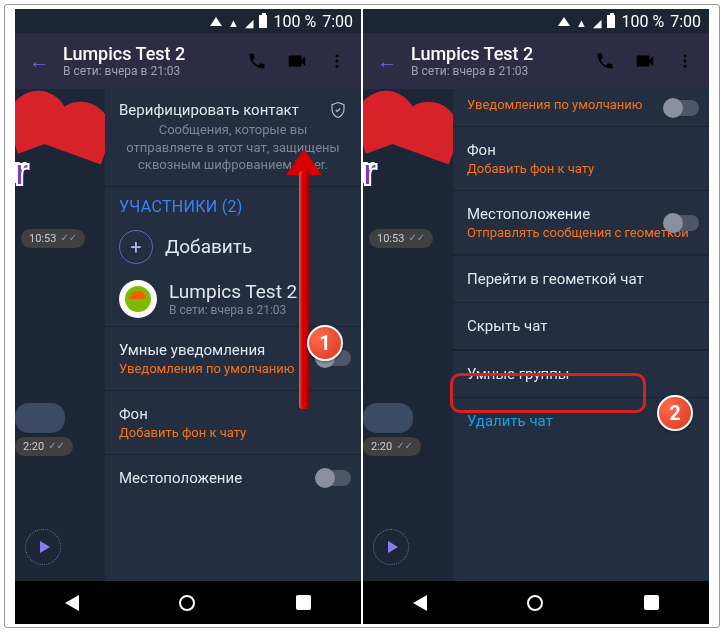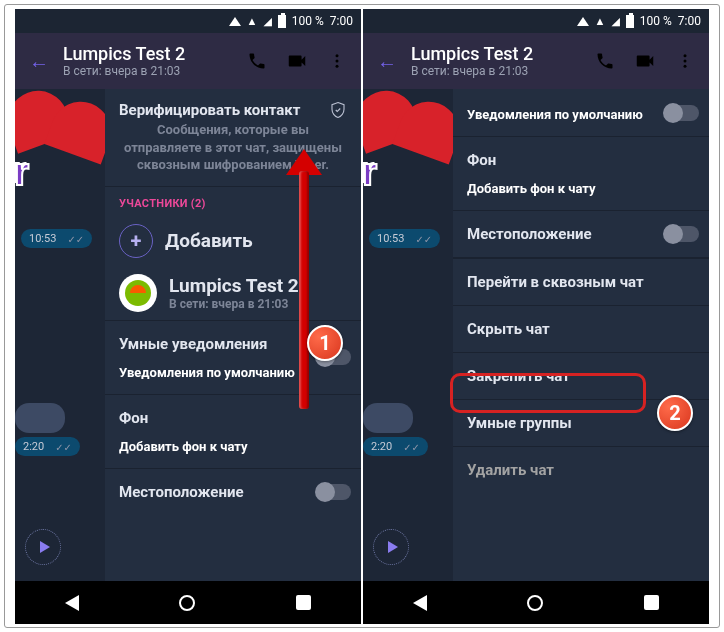--- a/index.html
+++ b/index.html
@@ -2,73 +2,73 @@
 <html><head>
 <meta charset="utf-8">
 <style>
   * { box-sizing: border-box; margin: 0; padding: 0; font-family: Roboto, Arial, sans-serif; }
   body { background: #fff; width: 724px; height: 632px; position: relative; overflow: hidden; }
   .frame { position: absolute; top: 4px; left: 4px; right: 4px; bottom: 4px; border: 1px solid #999; border-radius: 3px; overflow: hidden; }
   .phone { position: absolute; width: 346px; height: 615px; background: #232e40; overflow: hidden; top: 4px; }
   .phone.left { left: 10px; }
   .phone.right { right: 10px; }
 
-  .statusbar { height: 24px; background: #1c2533; color: #fff; font-size: 12px; display: flex; align-items: center; justify-content: flex-end; padding: 0 8px; gap: 6px; }
+  .statusbar { height: 24px; background: #1c2533; color: #fff; font-size: 16px; display: flex; align-items: center; justify-content: flex-end; padding: 0 8px; gap: 6px; }
   .statusbar .icn { display: inline-block; }
   .triangle { width: 0; height: 0; border-left: 6px solid transparent; border-right: 6px solid transparent; border-bottom: 9px solid #fff; }
   .wifi::before { content: "▲"; font-size: 11px; }
   .sig::before { content: "◢"; font-size: 11px; }
   .batt { width: 8px; height: 13px; border: 1px solid #fff; background: #fff; position: relative; }
   .batt::after { content: ""; position: absolute; top: -3px; left: 2px; width: 4px; height: 2px; background: #fff; }
 
   .header { height: 56px; background: #2e2b44; display: flex; align-items: center; padding: 0 8px; color: #fff; gap: 8px; }
   .back { width: 32px; text-align: center; color: #7462ea; font-size: 20px; }
   .htitle { flex: 1; }
   .htitle .t1 { font-size: 18px; font-weight: 500; line-height: 1.1; }
   .htitle .t2 { font-size: 12px; color: #9ca2b3; }
   .hicn { width: 32px; height: 32px; display: flex; align-items: center; justify-content: center; color: #7462ea; }
 
-  .panel { position: absolute; left: 90px; top: 80px; right: 0; bottom: 43px; background: #232e40; color: #e2e6ef; overflow: hidden; font-weight: bold; }
+  .panel { position: absolute; left: 90px; top: 80px; right: 0; bottom: 43px; background: #232e40; color: #e2e6ef; overflow: hidden; }
   .section { padding: 12px 14px; }
   .sec-title { font-size: 15px; color: #e2e6ef; display: flex; align-items: center; justify-content: space-between; }
   .sec-sub { font-size: 13px; color: #7d8597; margin-top: 2px; line-height: 1.35; text-align: center; }
   .divider { height: 1px; background: #1a2230; }
-  .caption { font-size: 11px; color: #ec4899; padding: 10px 14px 6px; letter-spacing: .3px; }
+  .caption { font-size: 16px; color: #3b82f6; padding: 10px 14px 6px; letter-spacing: .3px; }
   .member { display: flex; align-items: center; gap: 12px; padding: 8px 14px; }
   .add-btn { width: 34px; height: 34px; border: 1.5px solid #6a62c4; border-radius: 50%; display: flex; align-items: center; justify-content: center; color: #b6b0f0; font-size: 20px; }
   .avatar { width: 38px; height: 38px; border-radius: 50%; background: #3a4050; display: flex; align-items: center; justify-content: center; overflow: hidden; }
   .avatar.you { background: linear-gradient(#dcdcdc 40%, #2c2c2c 40%); }
   .avatar.lumpics { background: #fff; }
   .lumpics-circle { width: 26px; height: 26px; background: #7cbb00; border-radius: 50%; position: relative; }
   .lumpics-circle::after { content: ""; position: absolute; inset: 3px; border-radius: 50%; background: conic-gradient(#f95b00 0 90deg, transparent 90deg 270deg, #f95b00 270deg); border: 2px solid #7cbb00; }
   .mname { font-size: 19px; color: #e2e6ef; }
   .msub { font-size: 12px; color: #7d8597; }
   .mtxt { display: flex; flex-direction: column; }
 
   .row { padding: 14px 14px; font-size: 15px; color: #e2e6ef; position: relative; }
-  .row.sub .rsub { font-size: 13px; color: #ffffff; margin-top: 12px; }
+  .row.sub .rsub { font-size: 13px; color: #f97316; margin-top: 2px; }
   .toggle { position: absolute; right: 10px; top: 50%; transform: translateY(-50%); width: 34px; height: 16px; background: #4e5668; border-radius: 10px; }
   .toggle::after { content: ""; position: absolute; width: 20px; height: 20px; background: #8a90a0; border-radius: 50%; left: -2px; top: -2px; }
   .shield { width: 18px; height: 18px; }
-  .danger { color: #a3a3a3; }
+  .danger { color: #0ea5e9; }
 
   .hide-outline { position: absolute; border: 3px solid #d62222; border-radius: 10px; pointer-events: none; }
 
   .badge { position: absolute; width: 36px; height: 36px; border-radius: 50%; background: radial-gradient(circle at 30% 30%, #ff6b4a, #d9361e); border: 2px solid #fff; color: #fff; font-weight: 700; font-size: 20px; display: flex; align-items: center; justify-content: center; box-shadow: 0 1px 3px rgba(0,0,0,.4); }
   .arrow { position: absolute; }
   .arrow .shaft { width: 10px; background: linear-gradient(#b50000,#ff2a2a,#b50000); background: #d40000; position: absolute; left: 10px; border-radius: 3px; box-shadow: inset -2px 0 2px rgba(0,0,0,.3), inset 2px 0 2px rgba(255,255,255,.3); }
   .arrow .head { width: 0; height: 0; border-left: 18px solid transparent; border-right: 18px solid transparent; border-bottom: 26px solid #d40000; position: absolute; top: 0; left: -3px; }
 
   .chatbg { position: absolute; left: 0; top: 80px; width: 90px; bottom: 43px; background: #1d2636; overflow: hidden; }
   .sticker { position: absolute; left: -44px; top: 0; width: 120px; height: 120px; }
   .heart { position: absolute; width: 60px; height: 54px; background: #d8222a; left: 36px; top: 2px; border-radius: 30px 30px 0 0; transform: rotate(-20deg); }
   .heart::before { content: ""; position: absolute; width: 60px; height: 54px; background: #d8222a; border-radius: 30px 30px 0 0; left: 28px; top: 0; transform: rotate(40deg); transform-origin: 0 100%; }
   .ber { position: absolute; color: #7a3cc4; font-weight: 900; font-size: 38px; left: 24px; top: 62px; -webkit-text-stroke: 2px #fff; text-shadow: 0 0 0 #fff; font-family: Arial Black, Arial; letter-spacing: -2px; }
   .ber-outline { position: absolute; left: 22px; top: 60px; font-weight: 900; font-size: 38px; color: #fff; font-family: Arial Black, Arial; letter-spacing: -2px; }
-  .time-pill { position: absolute; background: #0c4a6e; color: #c7cbd6; font-size: 11px; padding: 3px 8px; border-radius: 12px; display: flex; align-items: flex-end; gap: 11px; }
+  .time-pill { position: absolute; background: #404040; color: #c7cbd6; font-size: 11px; padding: 3px 8px; border-radius: 12px; display: flex; align-items: flex-start; gap: 4px; }
   .checks { color: #8f96a9; font-size: 10px; }
   .msg-pill { position: absolute; background: #3d4a64; border-radius: 14px; }
   .voice { position: absolute; }
   .voice-circle { width: 36px; height: 36px; border-radius: 50%; border: 1px dotted #6b74a0; display: flex; align-items: center; justify-content: center; }
   .voice-circle::after { content: ""; width: 0; height: 0; border-left: 10px solid #8a7cf0; border-top: 6px solid transparent; border-bottom: 6px solid transparent; margin-left: 3px; }
 
   .navbar { position: absolute; bottom: 0; left: 0; right: 0; height: 43px; background: #000; display: flex; align-items: center; justify-content: space-around; }
   .nav-tri { width: 0; height: 0; border-top: 8px solid transparent; border-bottom: 8px solid transparent; border-right: 14px solid #fff; }
   .nav-circ { width: 16px; height: 16px; border: 2px solid #fff; border-radius: 50%; }
   .nav-sq { width: 15px; height: 15px; background: #fff; border-radius: 2px; }
@@ -243,29 +243,29 @@
         <div class="toggle"></div>
       </div>
       <div class="divider"></div>
       <div class="row sub">
         <div>Фон</div>
         <div class="rsub">Добавить фон к чату</div>
       </div>
       <div class="divider"></div>
       <div class="row sub">
         <div>Местоположение</div>
-        <div class="toggle"></div>
-      </div>
-      <div class="divider"></div>
-      <div class="divider"></div>
-      <div class="row"><span>Перейти в сквозным чат</span></div>
+        <div class="rsub">Отправлять сообщения с геометкой</div>
+        <div class="toggle"></div>
+      </div>
+      <div class="divider"></div>
+      <div class="divider"></div>
+      <div class="row"><span>Перейти в геометкой чат</span></div>
       <div class="divider"></div>
       <div class="row" style="position:relative;"><span>Скрыть чат</span></div>
       <div class="divider"></div>
-      <div class="row"><span>Закрепить чат</span></div>
       <div class="divider"></div>
       <div class="row"><span>Умные группы</span></div>
       <div class="divider"></div>
       <div class="row danger"><span>Удалить чат</span></div>
     </div>
 
     <div class="navbar">
       <div class="nav-tri"></div>
       <div class="nav-circ"></div>
       <div class="nav-sq"></div>

